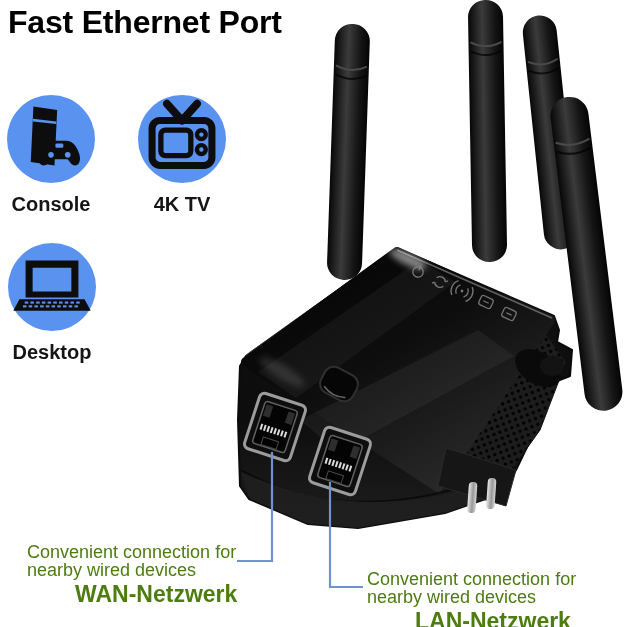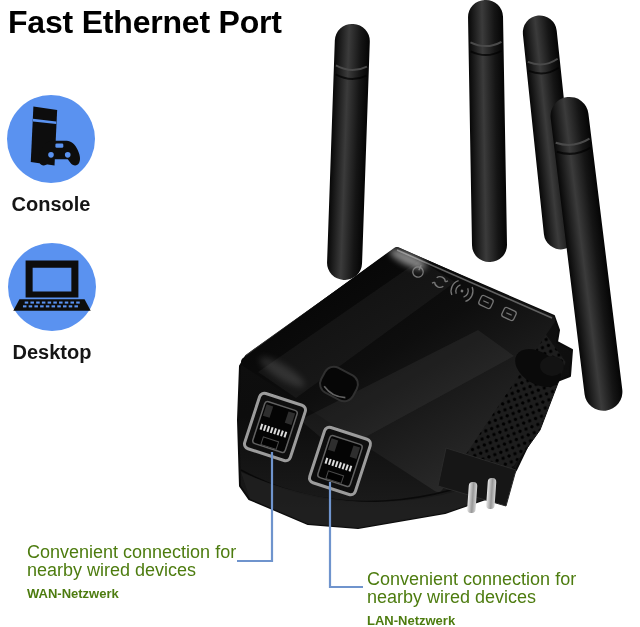--- a/index.html
+++ b/index.html
@@ -5,21 +5,21 @@
   html,body{margin:0;padding:0;background:#ffffff;}
   .stage{position:relative;width:640px;height:627px;background:#ffffff;overflow:hidden;
          font-family:"Liberation Sans","DejaVu Sans",sans-serif;}
   .page-title{position:absolute;left:8px;top:4px;margin:0;font-size:32px;font-weight:bold;
               letter-spacing:-0.2px;color:#000000;}
   .device{position:absolute;width:92px;display:flex;flex-direction:column;align-items:center;}
   .device svg{width:88px;height:88px;display:block;}
   .device-label{margin-top:10px;font-size:20px;font-weight:bold;color:#151515;white-space:nowrap;}
   .art{position:absolute;left:0;top:0;width:640px;height:627px;}
   .callout{position:absolute;font-size:18px;line-height:18px;color:#4d7c0f;}
-  .callout .port-label{font-weight:bold;font-size:13px;margin-top:6px;}
+  .callout .port-label{font-weight:bold;font-size:23px;margin-top:6px;margin-left:48px;}
 </style>
 </head>
 <body>
 
 <div class="stage">
 
   <h1 class="page-title">Fast Ethernet Port</h1>
 
   <div class="device" style="left:5px;top:95px">
     <svg viewBox="0 0 100 100">
@@ -29,20 +29,33 @@
         <path d="M29.5 27 L56 30 L56 33 L29.5 30 Z" fill="#5a92f0"></path>
         <path d="M40 60 c3 -6 8 -8 13 -8 h13 c5 0 10 2 13 8 c4 7 5 13 3 17 c-2 4 -7 4 -10 0 l-3 -4 h-19 l-3 4 c-3 4 -8 4 -10 0 c-2 -4 -1 -10 3 -17 Z"></path>
       </g>
       <rect x="55" y="55" width="9" height="5" rx="1.5" fill="#5a92f0"></rect>
       <circle cx="50" cy="68" r="3.2" fill="#5a92f0"></circle>
       <circle cx="69" cy="68" r="3.2" fill="#5a92f0"></circle>
     </svg>
     <div class="device-label">Console</div>
   </div>
 
+  <div class="device" style="left:136px;top:95px">
+    <svg viewBox="0 0 100 100">
+      <circle cx="50" cy="50" r="50" fill="#5a92f0"></circle>
+      <g stroke="#0d0d0d" fill="none" stroke-linecap="round">
+        <path d="M33 10 L50 29 M67 10 L50 29" stroke-width="9"></path>
+        <rect x="16" y="29" width="68" height="51" rx="9" stroke-width="8"></rect>
+        <rect x="26" y="40" width="34" height="29" rx="5" stroke-width="6"></rect>
+        <circle cx="72" cy="45" r="5" stroke-width="5"></circle>
+        <circle cx="72" cy="62" r="5" stroke-width="5"></circle>
+      </g>
+    </svg>
+    <div class="device-label">4K TV</div>
+  </div>
 
   <div class="device" style="left:6px;top:243px">
     <svg viewBox="0 0 100 100">
       <circle cx="50" cy="50" r="50" fill="#5a92f0"></circle>
       <path d="M20 20 h60 v42 h-60 Z M28 28 h44 v27 h-44 Z" fill="#0d0d0d" fill-rule="evenodd"></path>
       <path d="M13 64 h74 l7 13 h-88 Z" fill="#0d0d0d"></path>
       <g fill="#5a92f0">
         <rect x="19" y="66.5" width="4" height="2.4"></rect>
           <rect x="25.5" y="66.5" width="4" height="2.4"></rect>
           <rect x="32" y="66.5" width="4" height="2.4"></rect>

